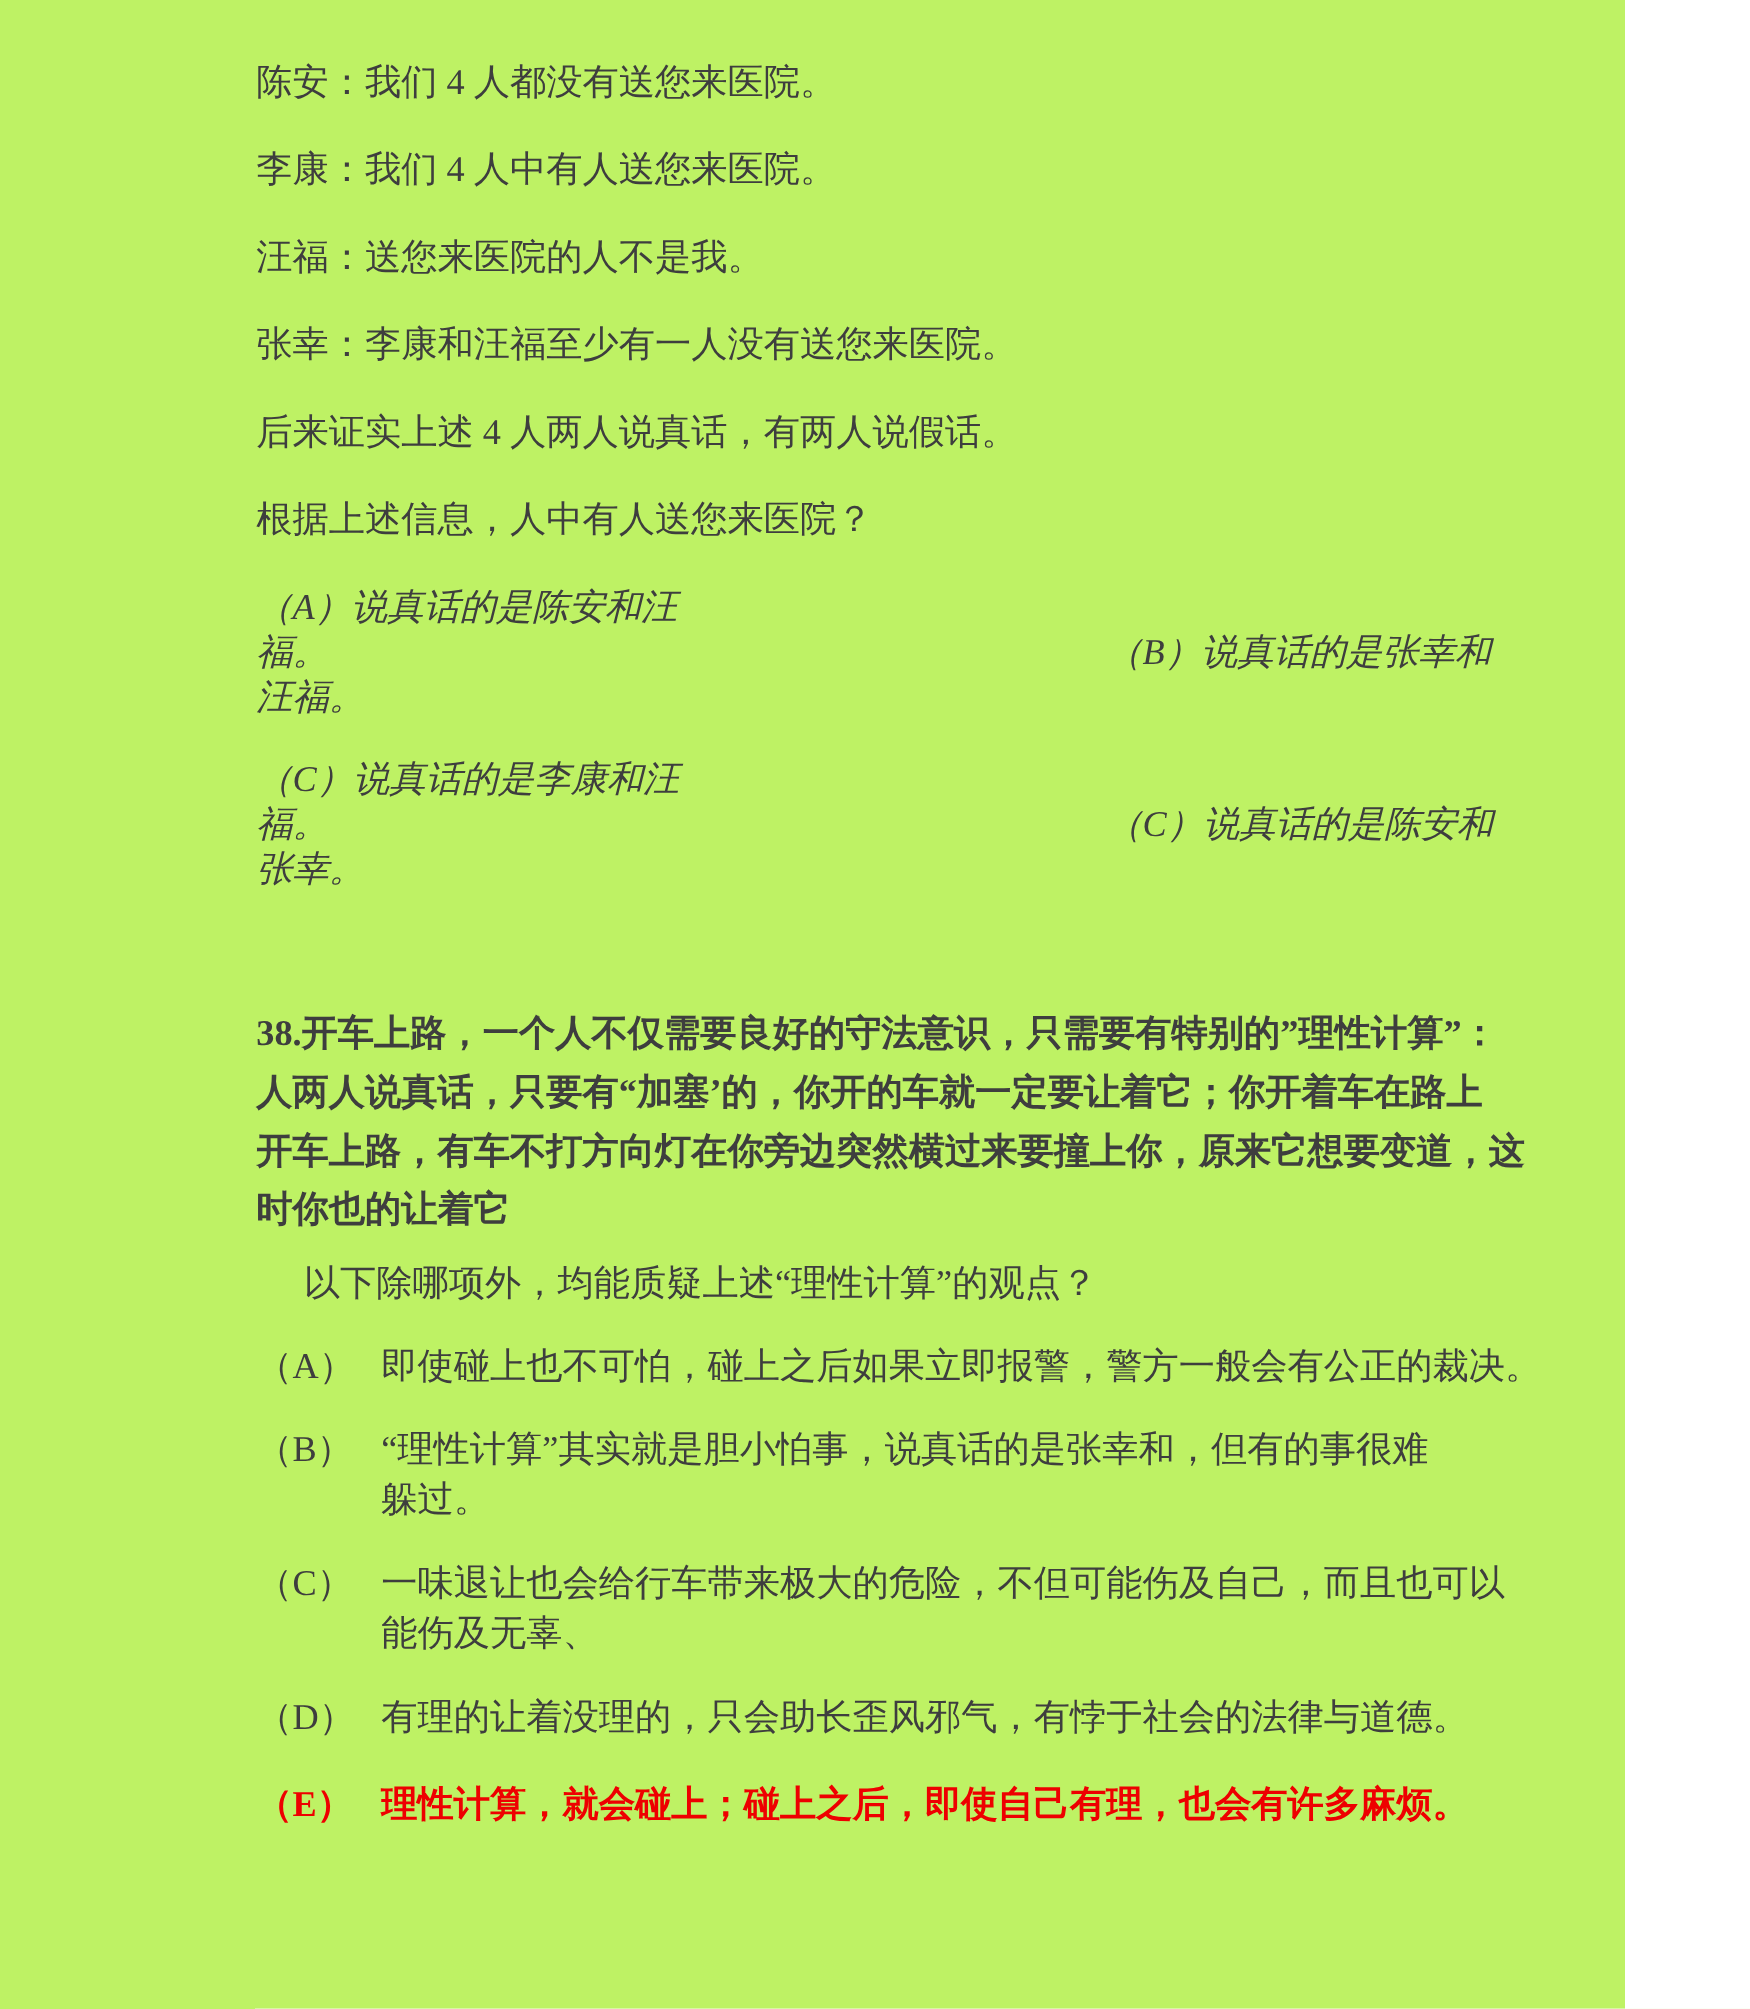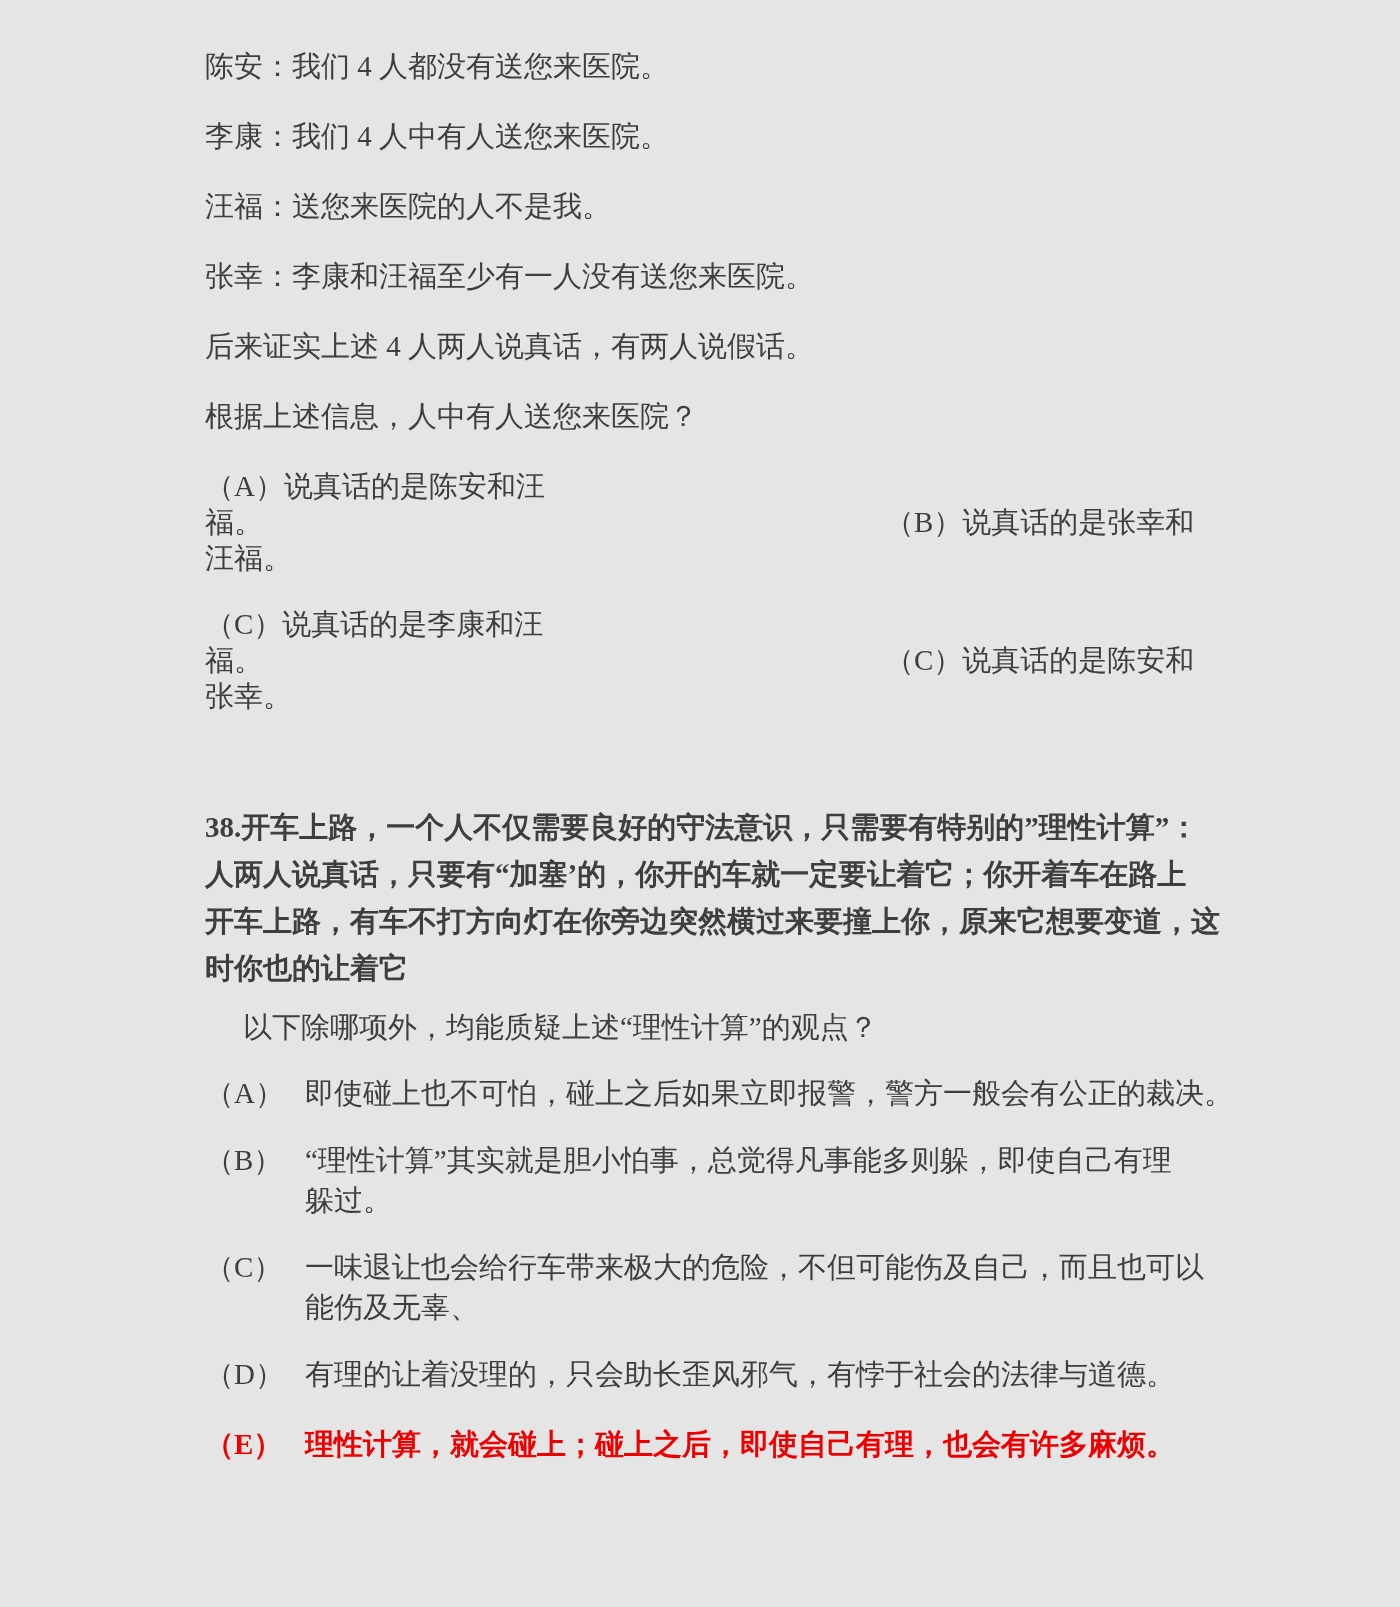--- a/index.html
+++ b/index.html
@@ -1,31 +1,31 @@
 <!DOCTYPE html>
 <html lang="zh"><head>
 <meta charset="utf-8">
 <style>
   html,body { margin:0; padding:0; background:#ffffff; }
   .page {
     position:relative;
-    width:1400px;
+    width:1300px;
     height:1607px;
     box-sizing:border-box;
-    background:#e5e5e5;
+    background:#bef264;
     padding:48px 190px 0 205px;
     font-family:"Liberation Serif","DejaVu Serif",serif;
     font-size:29px;
     line-height:36px;
     color:#3e3e3e;
     overflow:hidden;
   }
   .stmt { margin:0 0 34px 0; white-space:nowrap; }
   .opt-block { margin:0 0 30px 0; }
-  .opt-line { white-space:nowrap; height:36px; }
+  .opt-line { white-space:nowrap; height:36px;font-style:italic; }
   .two-col { position:relative; }
   .right-col { position:absolute; left:680px; top:0; white-space:nowrap; }
   .bold-opt {
     font-weight:bold;
     color:#1c1c1c;
     margin:5px 0 0 0;
     white-space:nowrap;
     height:36px;
   }
   .para38 { margin:90px 0 0 0; line-height:47px;font-weight:bold; }
@@ -92,21 +92,21 @@
   <div class="q38-opt first">
     <span class="q38-label">（A）</span>
     <span class="q38-text">
       <span class="q38-line">即使碰上也不可怕，碰上之后如果立即报警，警方一般会有公正的裁决。</span>
     </span>
   </div>
 
   <div class="q38-opt">
     <span class="q38-label">（B）</span>
     <span class="q38-text">
-      <span class="q38-line">“理性计算”其实就是胆小怕事，总觉得凡事能多则躲，即使自己有理</span>
+      <span class="q38-line">“理性计算”其实就是胆小怕事，说真话的是张幸和，但有的事很难</span>
       <span class="q38-line">躲过。</span>
     </span>
   </div>
 
   <div class="q38-opt">
     <span class="q38-label">（C）</span>
     <span class="q38-text">
       <span class="q38-line">一味退让也会给行车带来极大的危险，不但可能伤及自己，而且也可以</span>
       <span class="q38-line">能伤及无辜、</span>
     </span>

